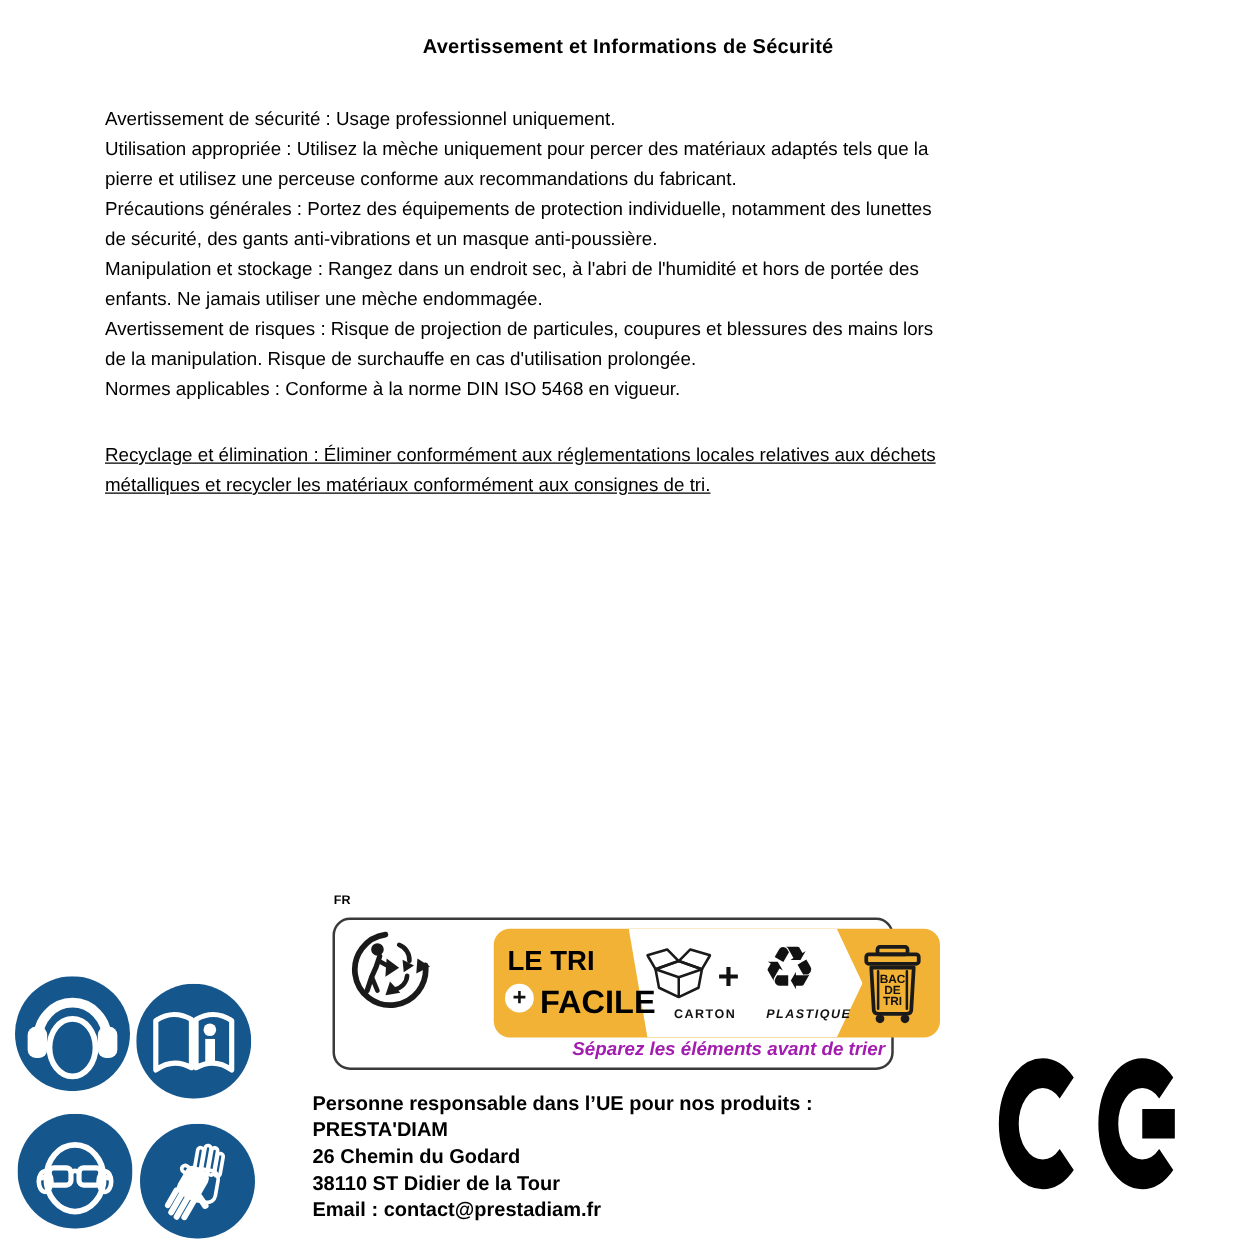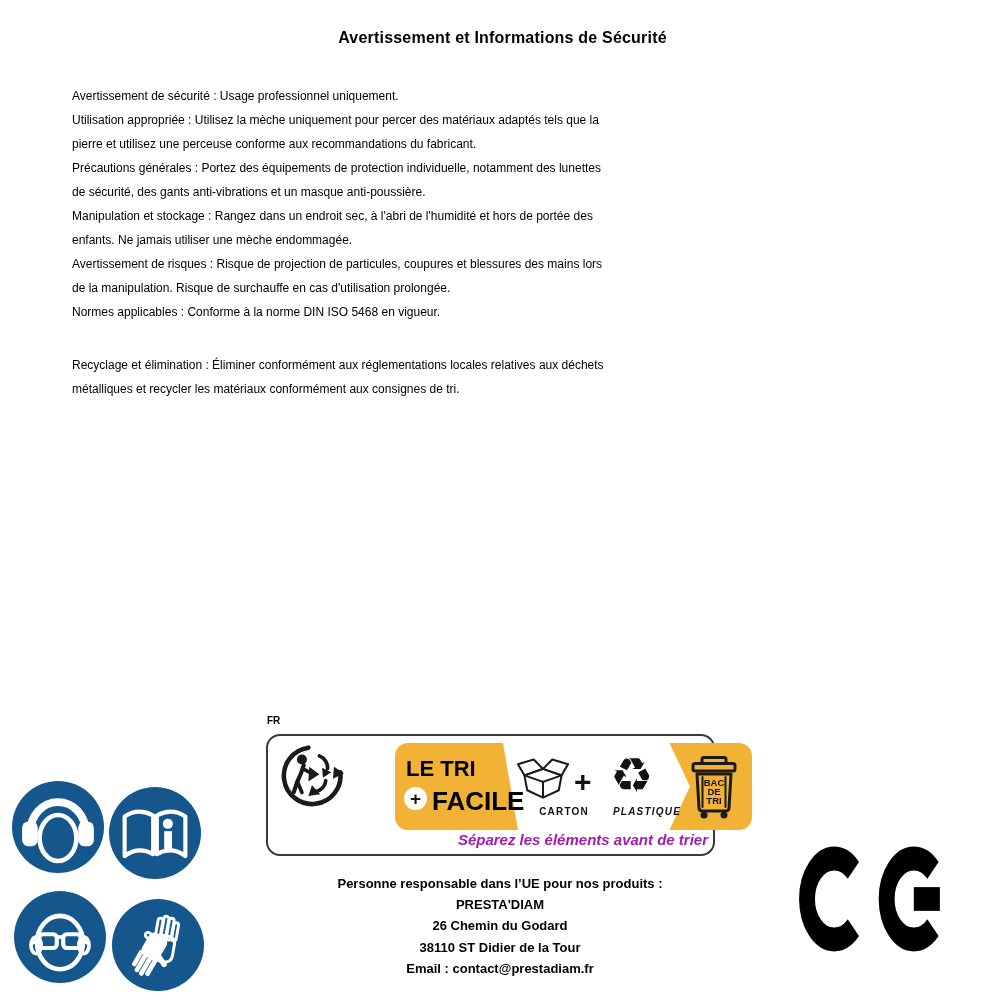--- a/index.html
+++ b/index.html
@@ -6,25 +6,25 @@
   html,body { margin:0; padding:0; background:#fff; }
   .page {
     position:relative; width:1005px; height:1005px; background:#fff;
     font-family:"Liberation Sans","DejaVu Sans",sans-serif; color:#000; overflow:hidden;
   }
   .title {
     position:absolute; top:29px; left:0; width:100%;
     text-align:center; font-size:16px; font-weight:bold; letter-spacing:.2px;
   }
   .bodytext {
-    position:absolute; left:72px; width:905px;
-    font-size:12px; line-height:24px; white-space:pre-line;
+    position:absolute; left:84px; width:905px;
+    font-size:15px; line-height:24px; white-space:pre-line;
   }
   #para-main { top:84px; }
-  #para-recycle { top:353px; }
+  #para-recycle { top:353px;text-decoration:underline; }
 
   
   .picto { position:absolute; width:92px; height:92px; }
   .picto svg { display:block; width:100%; height:100%; }
   .picto-circle { fill:var(--picto-blue); }
   .wline { stroke:#fff; fill:none; stroke-linecap:round; stroke-linejoin:round; }
   .wfill { fill:#fff; }
 
   
   .fr-code { position:absolute; left:267px; top:715px; font-size:10px; font-weight:bold; }
@@ -60,22 +60,22 @@
   .bin-svg { position:absolute; left:294px; top:8px; width:50px; height:72px; }
   .bin-txt { font-family:"Liberation Sans","DejaVu Sans",sans-serif; font-weight:bold; font-size:9.5px; fill:#111; text-anchor:middle; }
   .kline { stroke:#1a1a1a; fill:none; stroke-linecap:round; stroke-linejoin:round; }
   .kfill { fill:#1a1a1a; }
   .sort-footer {
     position:absolute; left:400px; top:831px; width:308px; text-align:right;
     font-style:italic; font-weight:bold; font-size:15px; color:#a21caf;
   }
 
   .address {
-    position:absolute; left:250px; top:873px; width:500px; text-align:center;
-    font-weight:bold; font-size:13px; line-height:21.2px; white-space:pre-line;
+    position:absolute; left:250px; top:873px; width:500px; 
+    font-weight:bold; font-size:16px; line-height:21.2px; white-space:pre-line;
   }
   .ce-mark { position:absolute; left:798px; top:845px; width:152px; height:108px; }
 </style>
 </head>
 <body>
 
 <div class="page">
 
   <div class="title">Avertissement et Informations de Sécurité</div>
 

